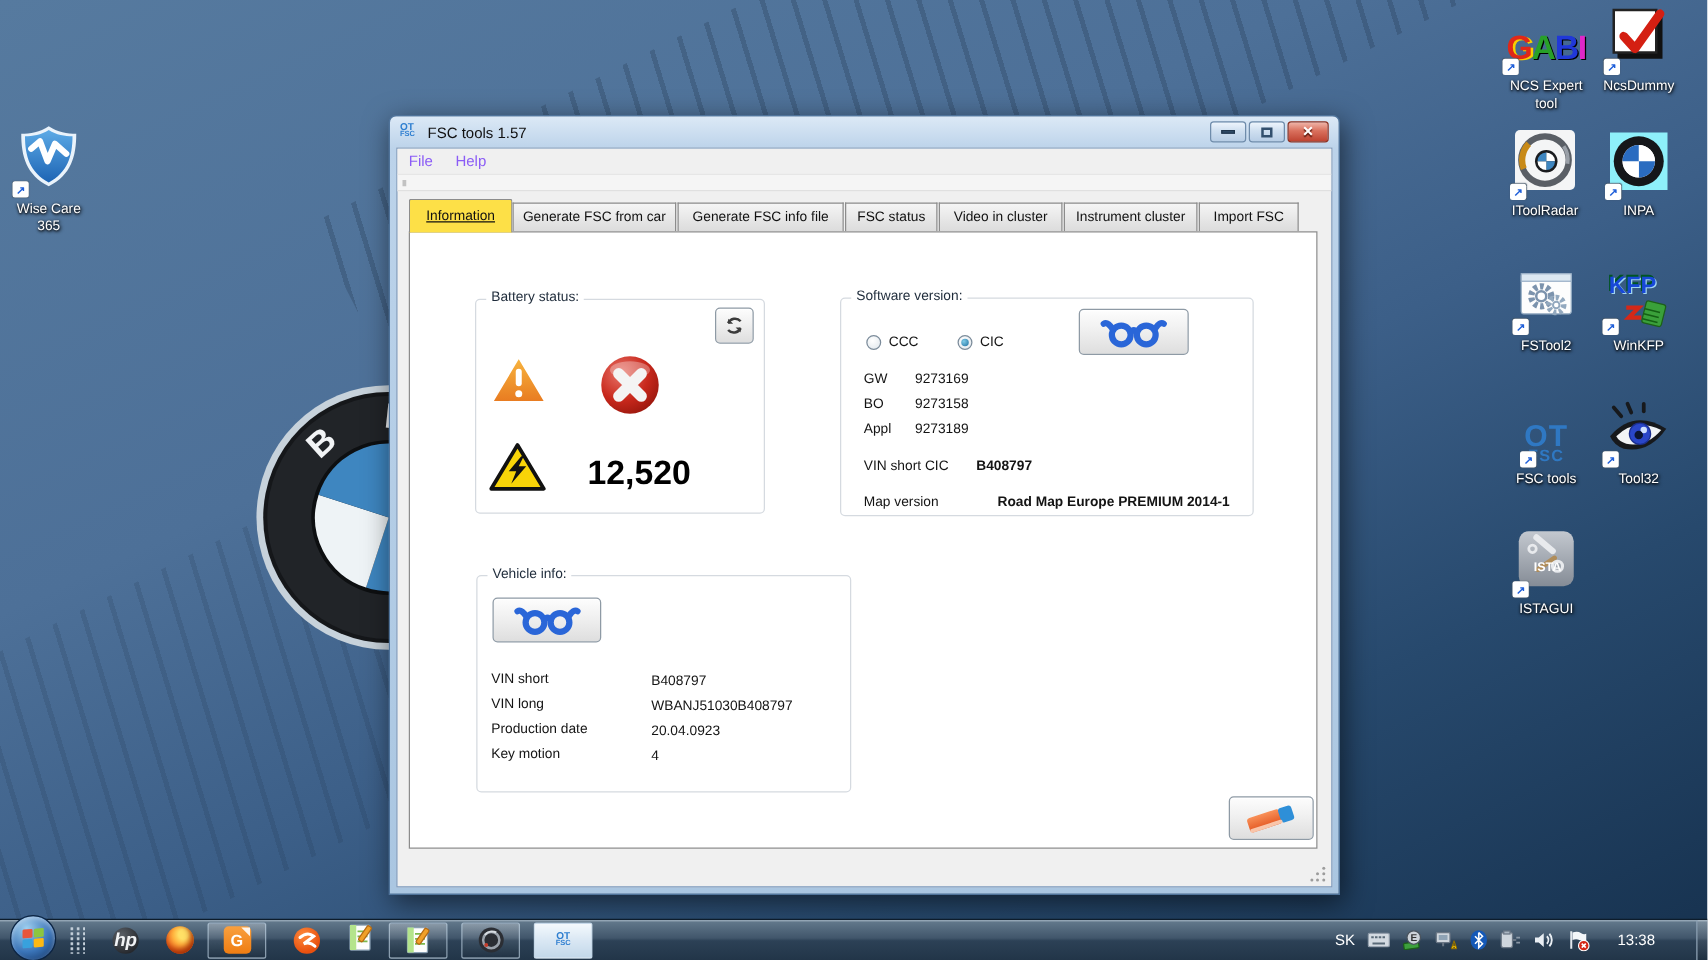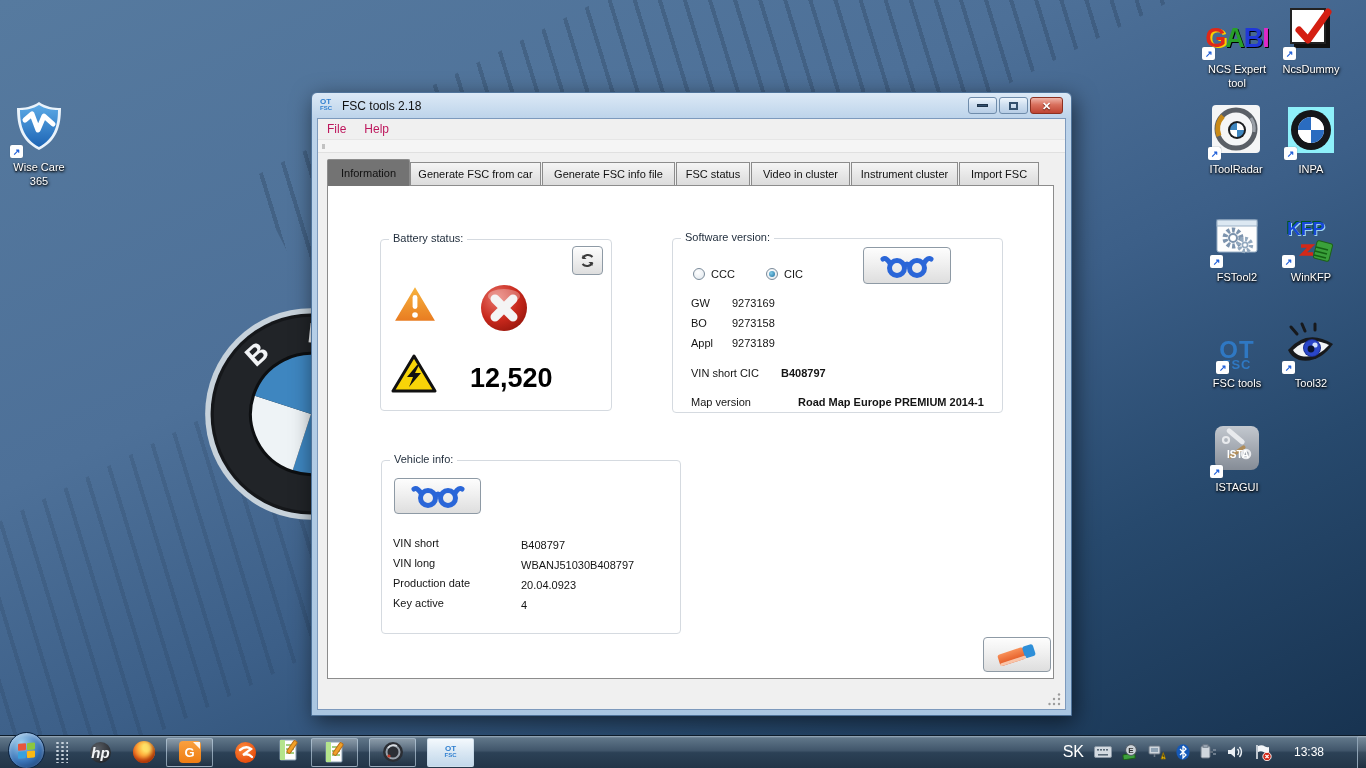--- a/index.html
+++ b/index.html
@@ -43,29 +43,29 @@
   .title-txt { font-size:12px; color:#111; flex:1; }
   .winbtns { display:flex; gap:2px; }
   .wb { width:29px; height:17px; border:1px solid #6f8cab; border-radius:3px;
     background:linear-gradient(#eef5fc,#cfdff0 45%,#b7cde5); display:flex; align-items:center; justify-content:center; cursor:pointer; }
   .wb.close { width:33px; background:linear-gradient(#efb4a8,#d9705d 45%,#bf4432); border-color:#8d3121; }
   .wb .dash { width:11px; height:3px; background:#33506e; border:1px solid #20354c; }
   .wb .sq { width:9px; height:8px; border:2px solid #33506e; }
   .wb .x { color:#fff; font-size:11px; font-weight:bold; text-shadow:0 1px 1px #5a1408; line-height:10px; }
   .winbody { position:relative; height:592px; background:#f0f0f0; border:1px solid #7d9abd; }
   .menubar { height:21px; background:#f0f0f0; border-bottom:1px solid #e6e6e6; display:flex; align-items:center; }
-  .mi { font-size:12px; color:#be185d; padding:2px 9px; cursor:pointer; }
+  .mi { font-size:12px; color:#8b5cf6; padding:2px 9px; cursor:pointer; }
   .toolstrip { height:13px; background:#f5f5f5; border-bottom:1px solid #e0e0e0; position:relative; }
   .toolstrip .grip { position:absolute; left:4px; top:4px; width:3px; height:5px; background:#c2c2c2; }
 
   
   .tab { position:absolute; height:23px; top:43px; background:linear-gradient(#f5f5f5,#e3e3e3 70%,#dcdcdc);
     border:1px solid #8c8c8c; border-bottom:none; font-size:11px; color:#111; text-align:center;
     line-height:22px; cursor:pointer; white-space:nowrap; }
-  .tab.active { top:40px; height:27px; background:#737373; z-index:3; line-height:26px; border-radius:2px 2px 0 0; }
+  .tab.active { top:40px; height:27px; background:#fde047; z-index:3; line-height:26px; border-radius:2px 2px 0 0;text-decoration:underline; }
   .panel { position:absolute; left:9px; top:66px; width:727px; height:494px; background:#fff;
     border:1px solid #8c8c8c; z-index:2; }
 
   
   .gbox { position:absolute; border:1px solid #d5dae0; border-radius:4px; background:#fff; }
   .gb-label { position:absolute; top:-8px; left:8px; background:#fff; padding:0 4px; font-size:11px; color:#1e2b3a; }
   .frow { position:absolute; font-size:11px; color:#141414; line-height:14px; white-space:nowrap; }
   .frow .v { position:absolute; top:0; white-space:nowrap; }
   .bold { font-weight:bold; }
 
@@ -104,21 +104,21 @@
   .ffx { width:22px; height:22px; border-radius:50%;
     background: radial-gradient(circle at 62% 30%, #ffe066 0 18%, #ffb23e 40%, #f07325 65%, #d9480f 90%); box-shadow: inset -2px -3px 5px #a33005; }
   .gic { width:22px; height:22px; border-radius:4px; background:linear-gradient(#f9a03f,#ef7d12);
     color:#fff; font-weight:bold; font-size:13px; display:flex; align-items:center; justify-content:center; position:relative; }
   .gic::after { content:""; position:absolute; right:1px; top:1px; border-style:solid; border-width:0 7px 7px 0; border-color:transparent #fff transparent transparent; opacity:.9; }
   .o2 { width:21px; height:21px; border-radius:50%; background:radial-gradient(circle at 38% 30%,#ff8a3c,#e8500f 70%); }
   .otfsc { line-height:7px; text-align:center; }
   .otfsc .a { font-size:8px; font-weight:bold; color:#2f7fd0; }
   .otfsc .b { font-size:6px; font-weight:bold; color:#2f7fd0; }
   .tray { position:absolute; right:42px; top:0; height:100%; display:flex; align-items:center; gap:10px; }
-  .tray .sk { color:#fff; font-size:16px; cursor:pointer; }
+  .tray .sk { color:#fff; font-size:12px; cursor:pointer; }
   .clock { color:#fff; font-size:12px; margin-left:12px; cursor:pointer; }
   .showdesk { position:absolute; right:0; top:0; width:9px; height:100%; border-left:1px solid #8fa3b5;
     background:linear-gradient(rgba(255,255,255,.15),rgba(0,0,0,.1)); cursor:pointer; }
   .trayico { display:flex; align-items:center; justify-content:center; cursor:pointer; }
 </style>
 </head>
 <body>
 
 <div class="desktop">
   <div class="tracks t1"></div>
@@ -326,21 +326,21 @@
     <div class="lb">Tool32</div>
   </div>
 
 
   <div class="appwin">
     <div class="titlebar">
       <div class="title-ico">
         <div class="r1">OT</div>
         <div class="r2">FSC</div>
       </div>
-      <div class="title-txt">FSC tools 2.18</div>
+      <div class="title-txt">FSC tools 1.57</div>
       <div class="winbtns">
         <div class="wb">
             <div class="dash"></div>
           </div>
         <div class="wb">
             <div class="sq"></div>
           </div>
         <div class="wb close">
             <div class="x">✕</div>
           </div>
@@ -439,21 +439,21 @@
                   <circle cx="39" cy="15" r="7.5"></circle>
                 <path d="M26.5 13 Q29 9 31.5 13"></path>
                 <path d="M12 10 Q8 4 5 6"></path>
                   <path d="M46 10 Q50 4 53 6"></path>
               </g>
             </svg>
           </div>
           <div class="frow" style="left:11px; top:75px;"><span>VIN short</span><span class="v" style="left:128px; top:2px;">B408797</span></div>
           <div class="frow" style="left:11px; top:95px;"><span>VIN long</span><span class="v" style="left:128px; top:2px;">WBANJ51030B408797</span></div>
           <div class="frow" style="left:11px; top:115px;"><span>Production date</span><span class="v" style="left:128px; top:2px;">20.04.0923</span></div>
-          <div class="frow" style="left:11px; top:135px;"><span>Key active</span><span class="v" style="left:128px; top:2px;">4</span></div>
+          <div class="frow" style="left:11px; top:135px;"><span>Key motion</span><span class="v" style="left:128px; top:2px;">4</span></div>
         </div>
 
         <div class="btn" style="left:655px; top:451px; width:68px; height:35px;">
           <svg width="44" height="26" viewBox="0 0 44 26">
             <g transform="rotate(-18 22 13)">
               <rect x="3" y="7" width="27" height="12" rx="2.5" fill="url(#er)"></rect>
               <defs>
                   <linearGradient id="er" x1="0" y1="0" x2="0" y2="1">
                 <stop offset="0" stop-color="#f89058"></stop>
                     <stop offset="1" stop-color="#e2531e"></stop>

